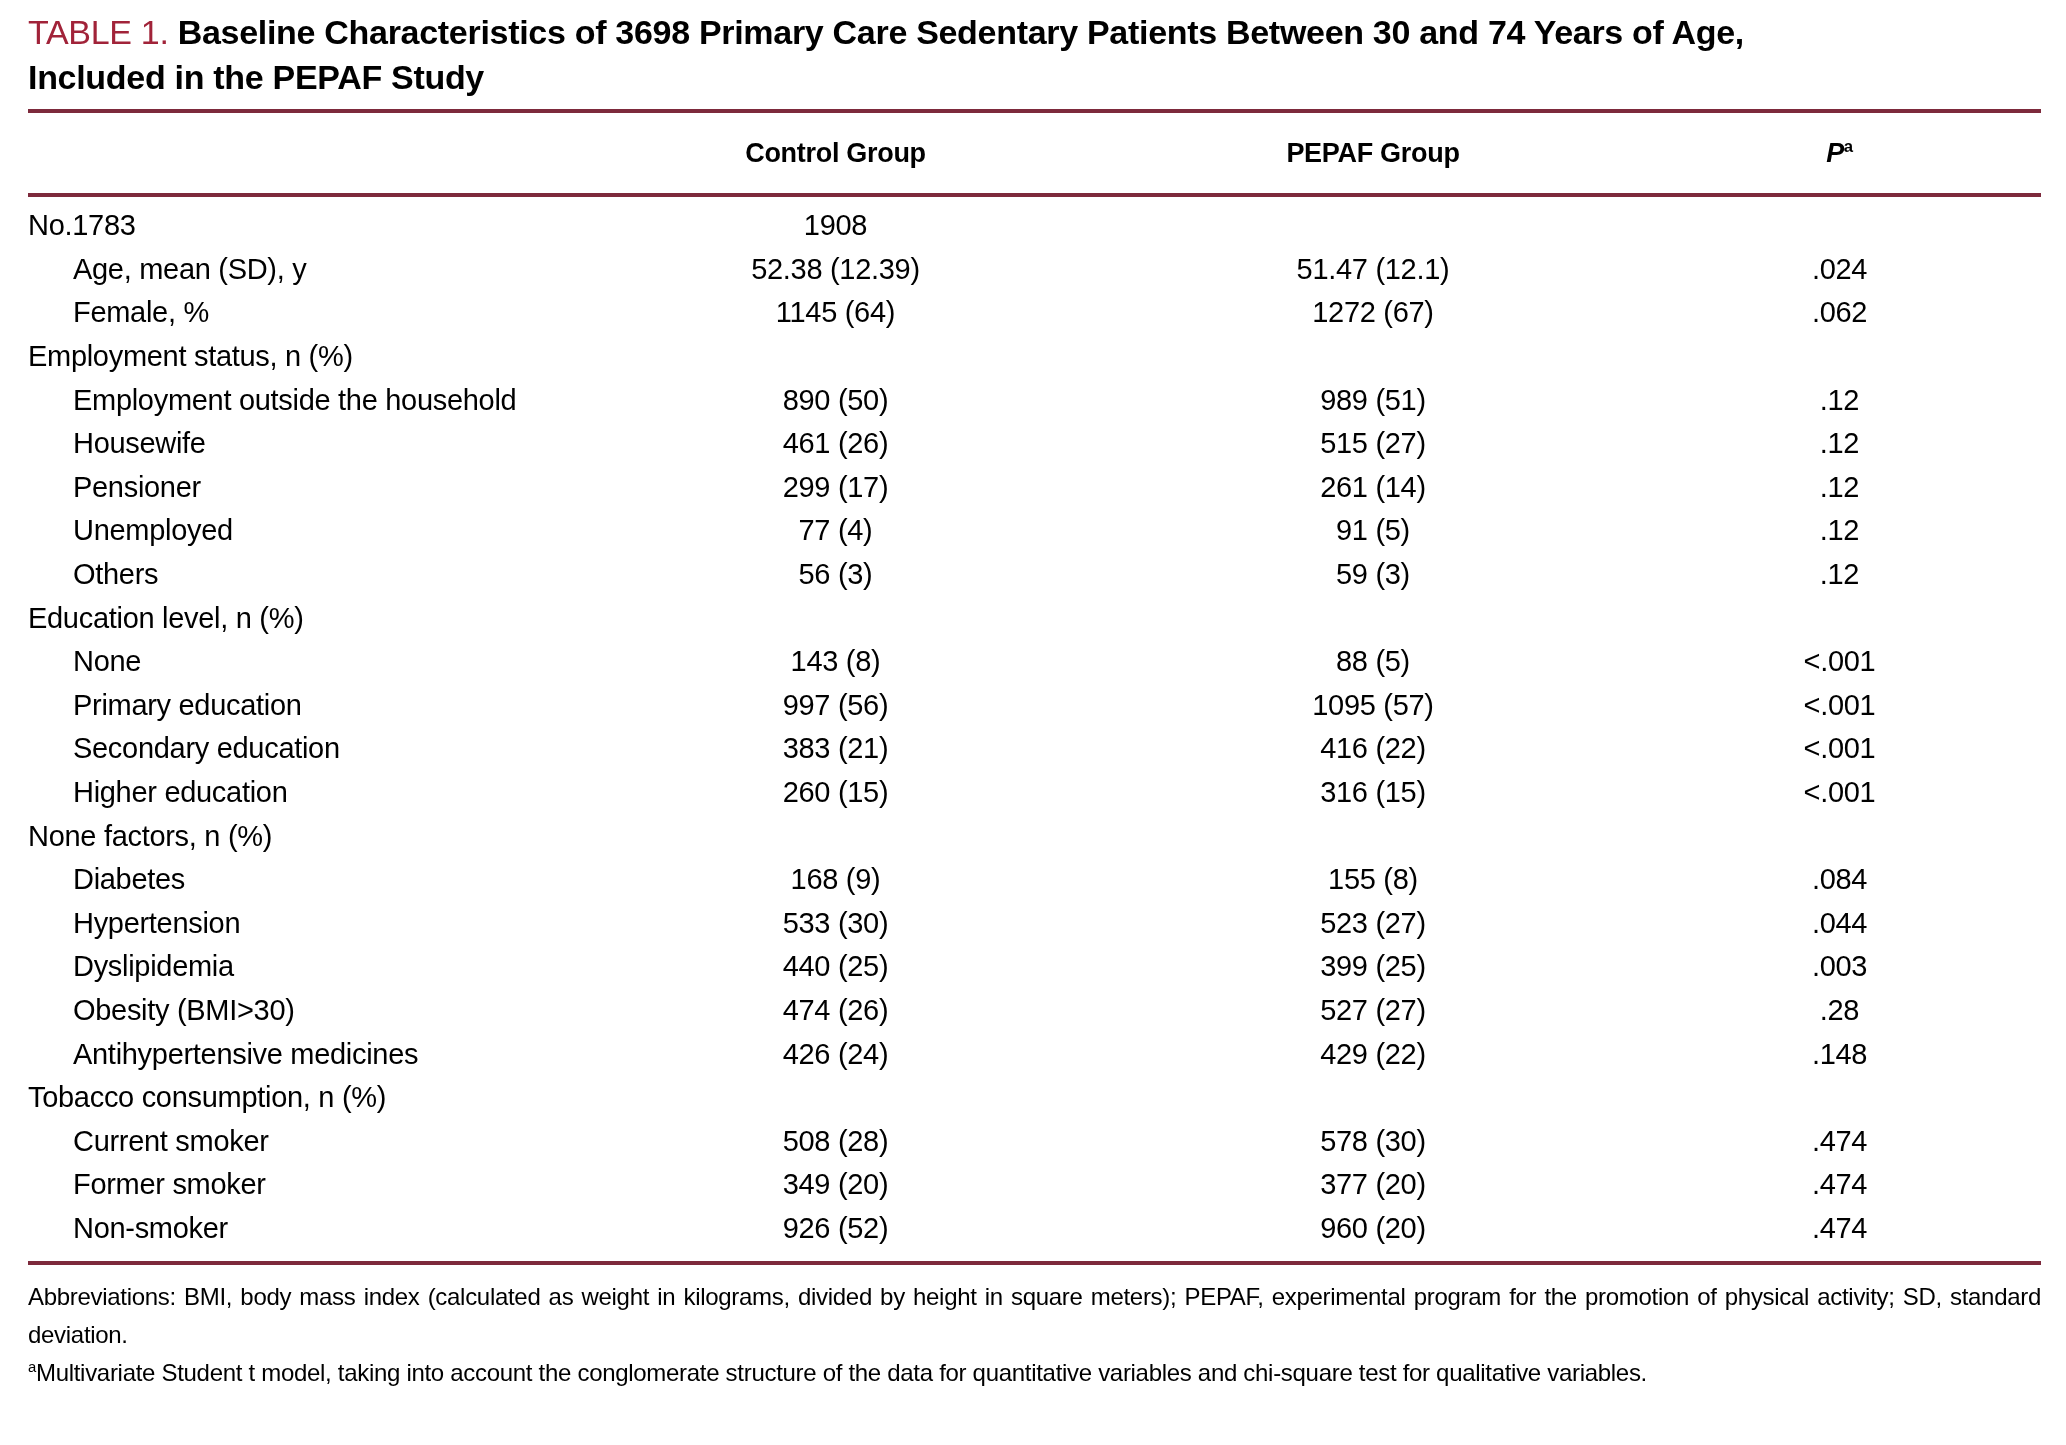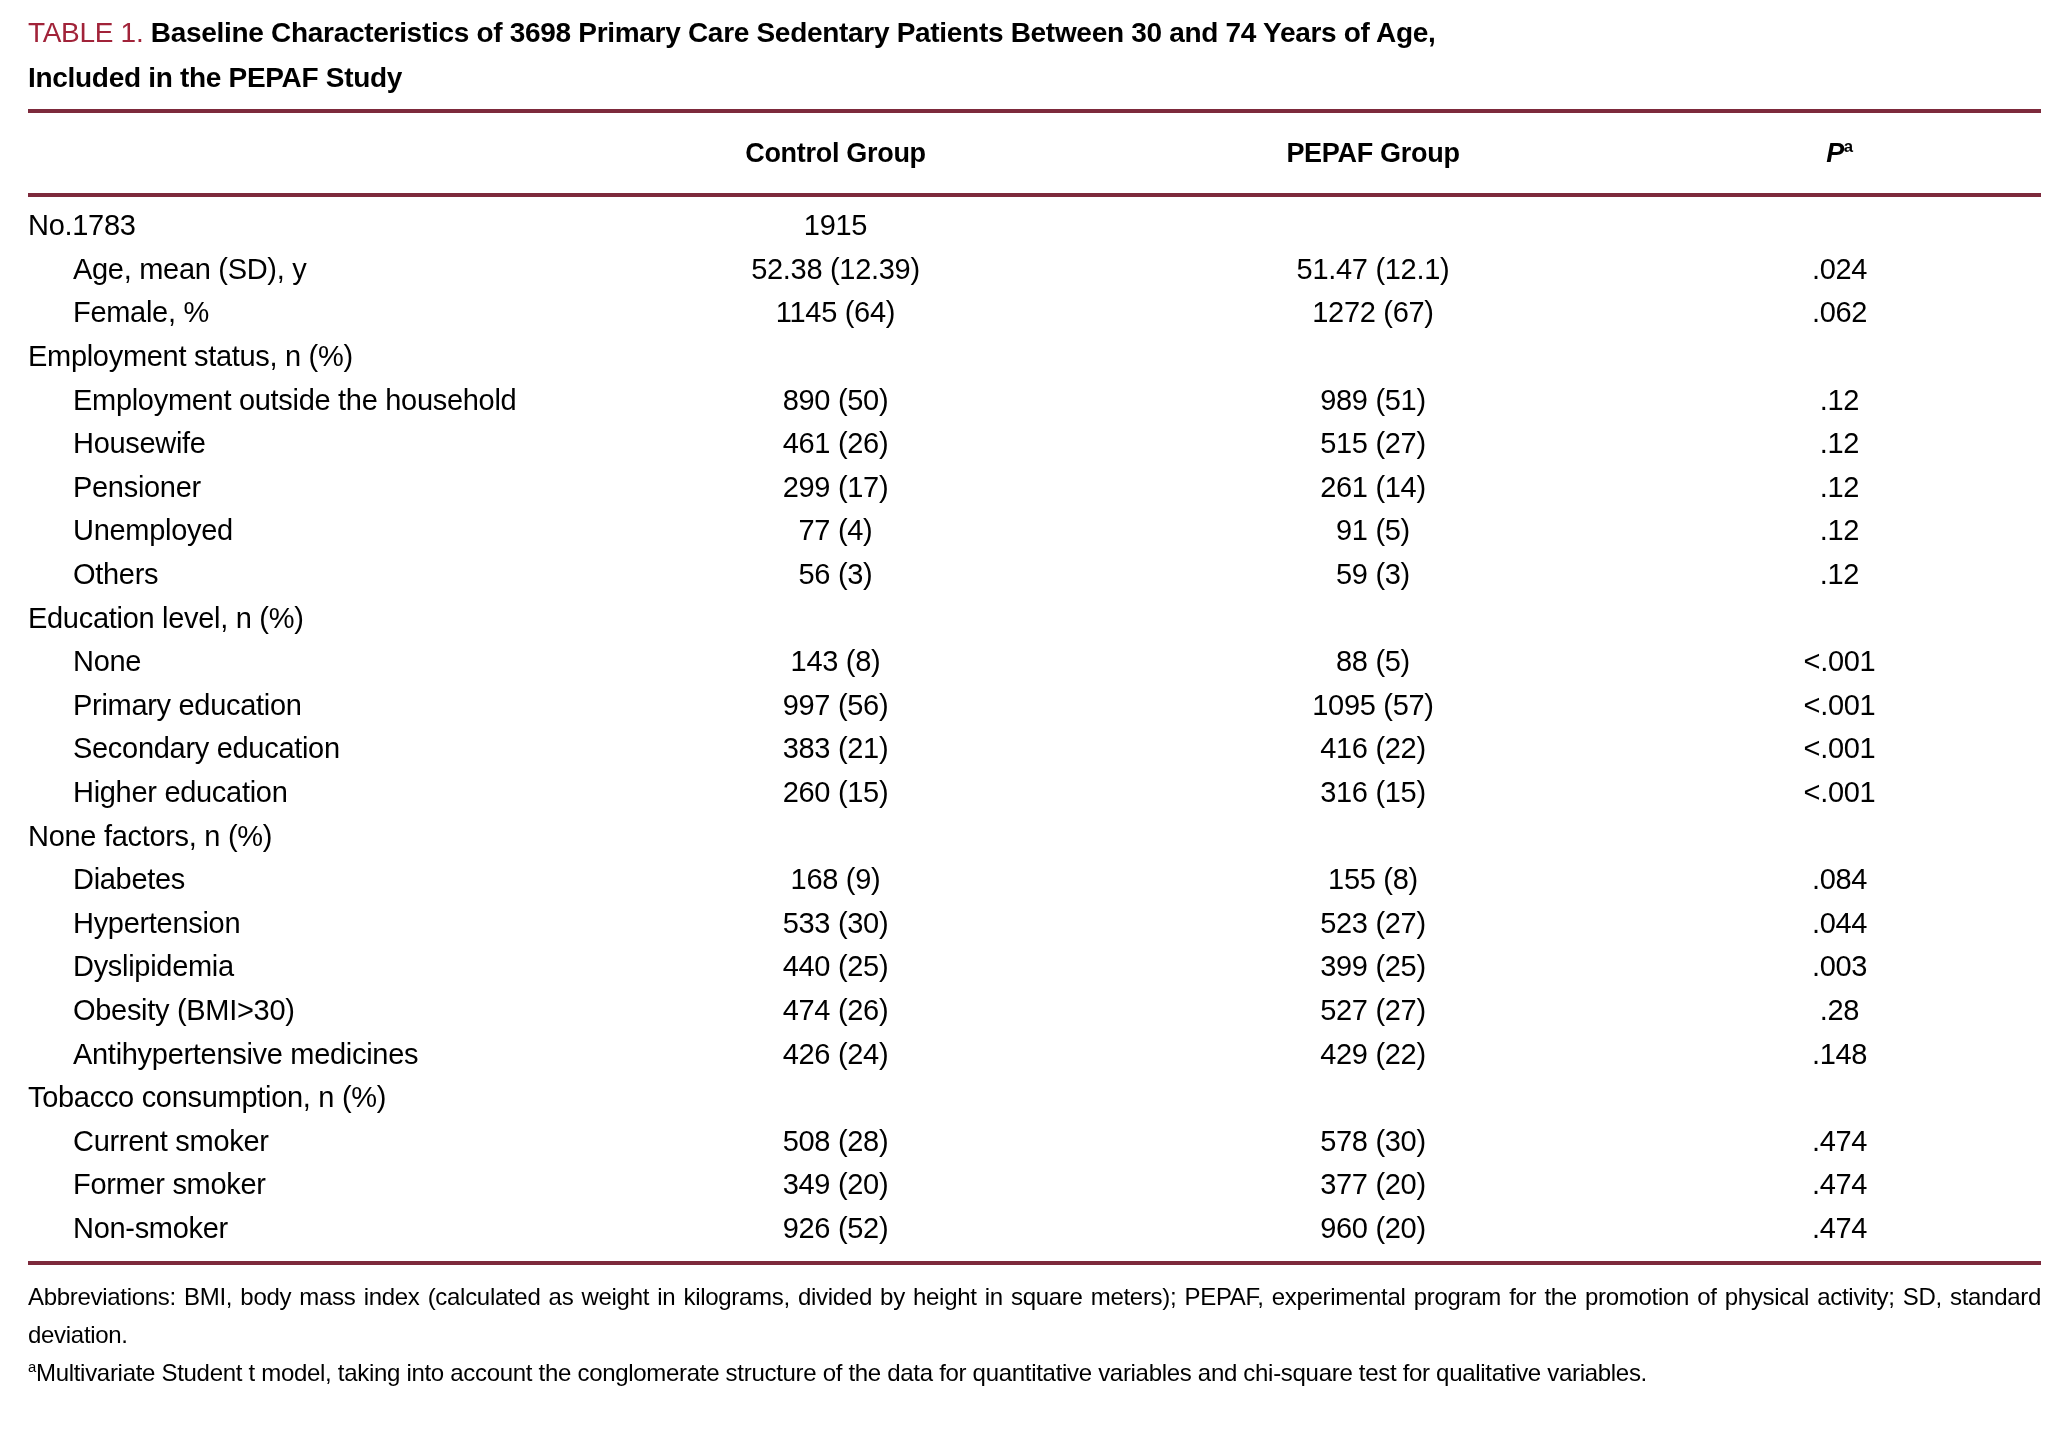--- a/index.html
+++ b/index.html
@@ -9,21 +9,21 @@
     box-sizing:border-box;
     padding:10px 25px 0 28px;
     background:#ffffff;
     font-family:"Liberation Sans", sans-serif;
     letter-spacing:-0.3px;
     color:#000;
     overflow:hidden;
   }
   
   .title {
-    font-size:28px;
+    font-size:34px;
     font-weight:bold;
     line-height:45px;
     color:#000;
   }
   .tlabel { font-weight:normal; color:#a12339; }
   
   .rule { height:4px; background:#7d2a3c; border:none; }
   .rule-top { margin-top:9px; }
   
   .grid {
@@ -70,21 +70,21 @@
     <div class="c1">Control Group</div>
     <div class="c2">PEPAF Group</div>
     <div class="c3 p-head"><i>P</i><sup>a</sup></div>
   </div>
 
   <div class="rule"></div>
 
   <div class="tbody" id="tbody">
       <div class="grid trow">
         <div class="c0">No.1783</div>
-        <div class="c1">1915</div>
+        <div class="c1">1908</div>
         <div class="c2"></div>
         <div class="c3"></div>
       </div>
       <div class="grid trow indent">
         <div class="c0">Age, mean (SD), y</div>
         <div class="c1">52.38 (12.39)</div>
         <div class="c2">51.47 (12.1)</div>
         <div class="c3">.024</div>
       </div>
       <div class="grid trow indent">

